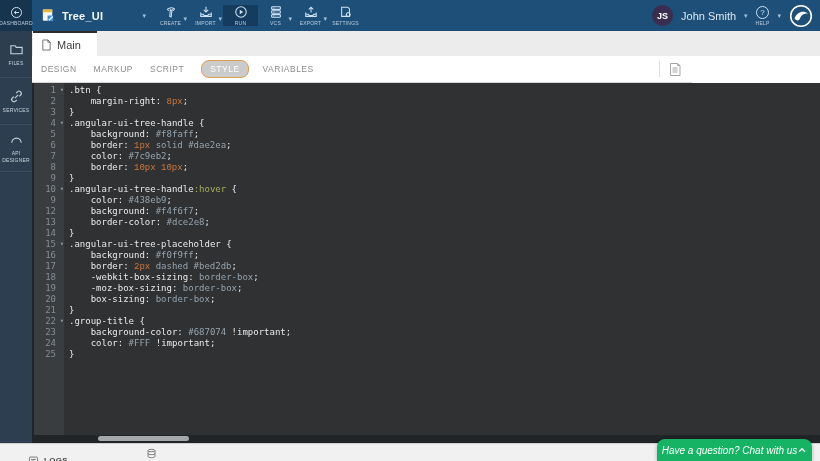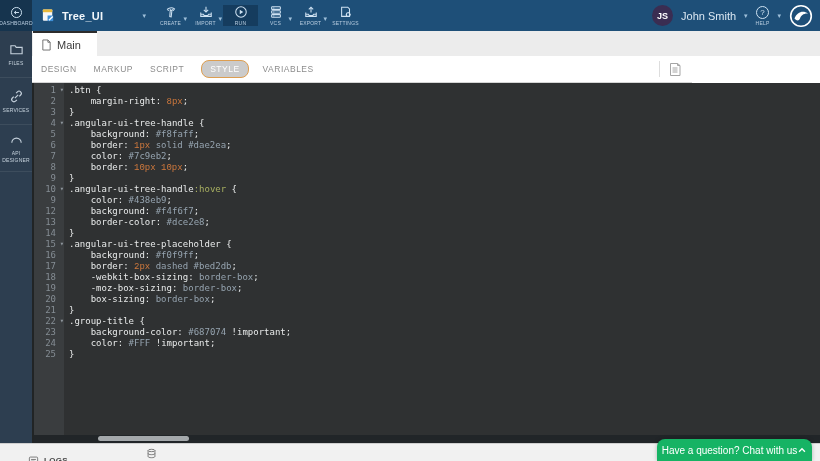--- a/index.html
+++ b/index.html
@@ -81,21 +81,21 @@
                border-top:1px solid #cfcfcf; display:flex; align-items:center; }
   .status-item { display:flex; align-items:center; gap:5px; cursor:pointer; color:#555;margin-top:16px; }
   .status-item svg { width:11px; height:11px; }
   .status-label { font-size:8px; font-weight:bold; letter-spacing:.3px; color:#4a4a4a; }
   .status-item.logs { margin-left:28px; }
   .status-item.dbtools { margin-left:62px;flex-direction:column; }
 
   
   .chat { position:absolute; right:8px; bottom:0; width:155px; height:22px; background:#16b364;
           border-radius:8px 8px 0 0; display:flex; align-items:center; justify-content:center;
-          cursor:pointer; box-shadow:0 0 4px rgba(0,0,0,.25); }
+          cursor:pointer; box-shadow:0 0 4px rgba(0,0,0,.25);font-style:italic; }
   .chat-label { color:#fff; font-size:10px; }
   .chat svg { width:10px; height:10px; }
 </style>
 </head>
 <body>
 
 <div class="stage">
 
   <div class="topbar">
     <div class="dash-tile">

